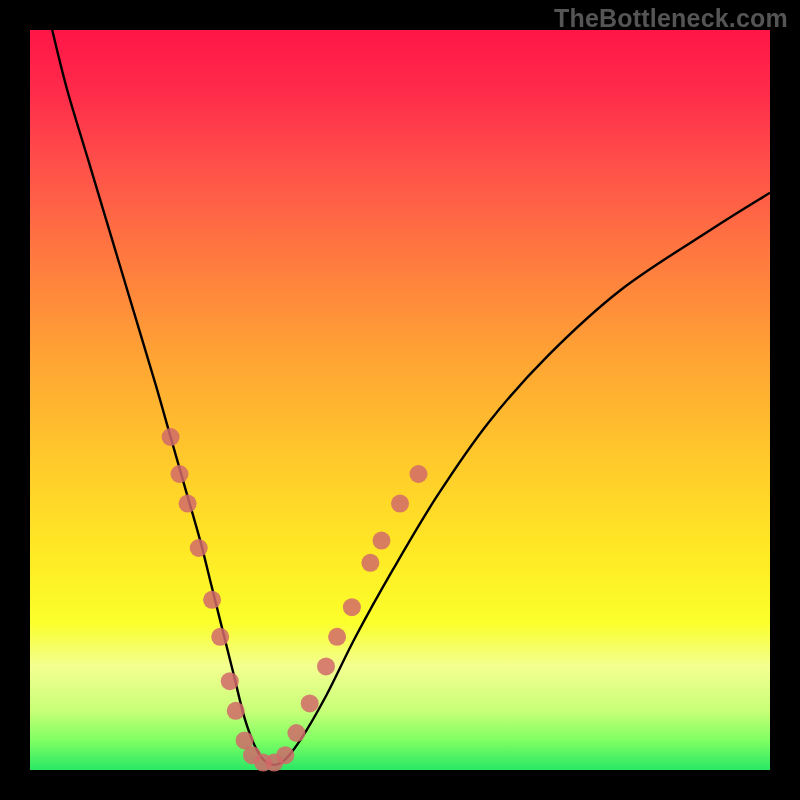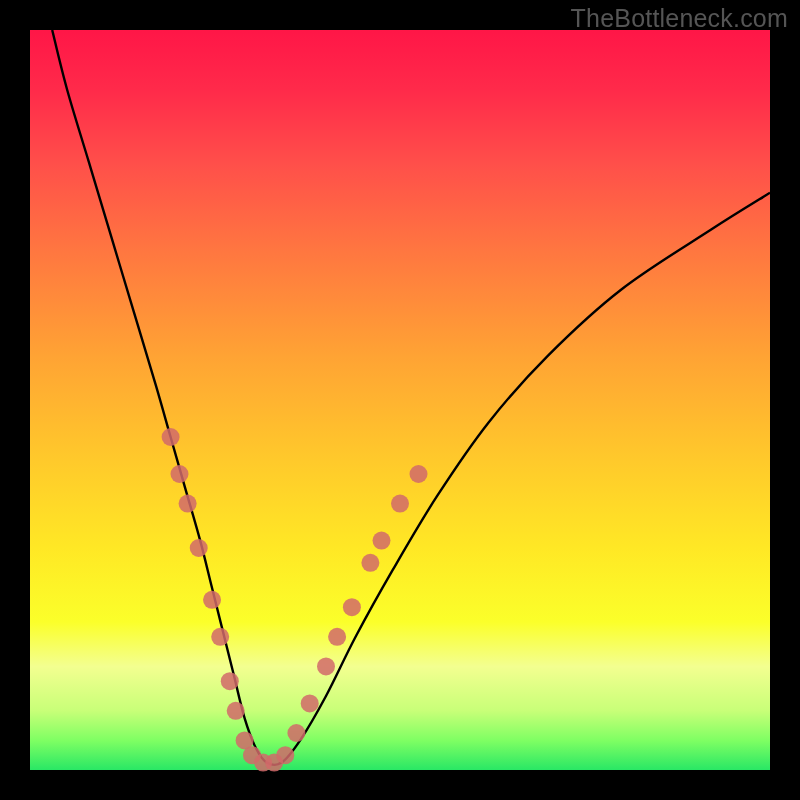--- a/index.html
+++ b/index.html
@@ -38,21 +38,21 @@
       #7fff63 96%,
       #29e765 100%
     );
   }
   .watermark {
     position: absolute;
     top: 4px;
     right: 12px;
     color: #555;
     font-size: 25px;
-    font-weight: 400;
+    font-weight: 700;
     letter-spacing: 0.2px;
     user-select: none;
   }
   svg.curve {
     position: absolute;
     left: 0;
     top: 0;
     width: 740px;
     height: 740px;
     overflow: visible;

